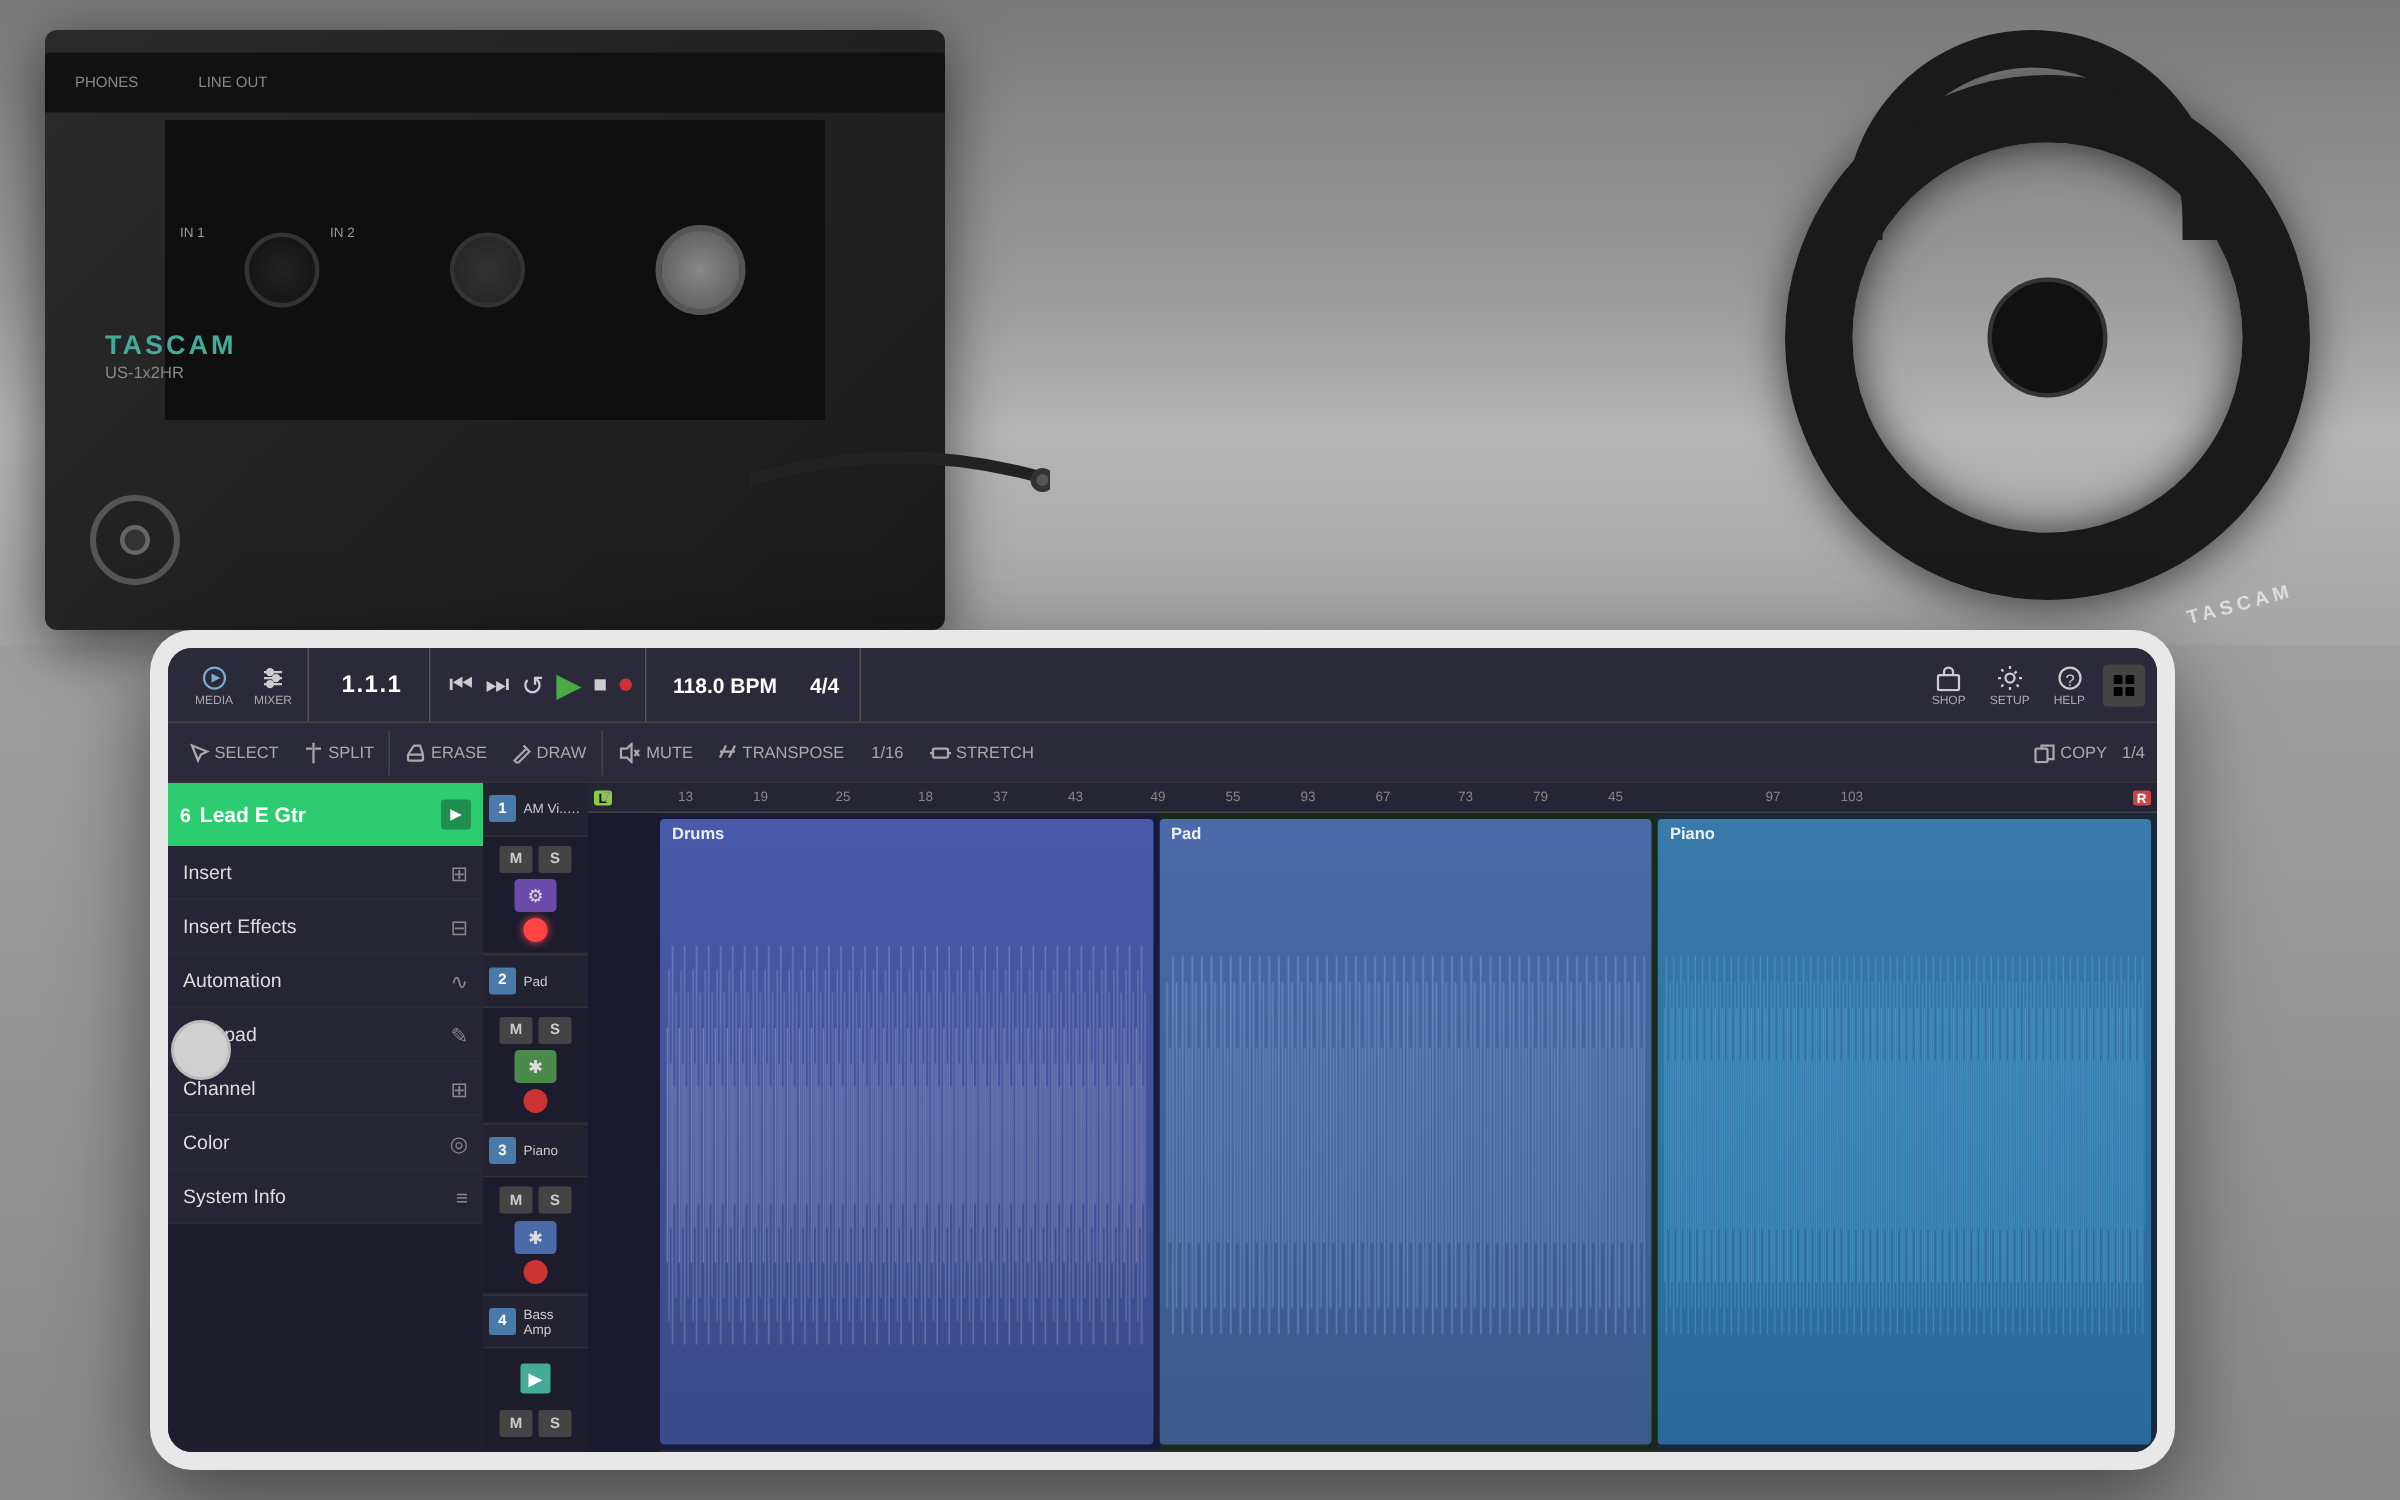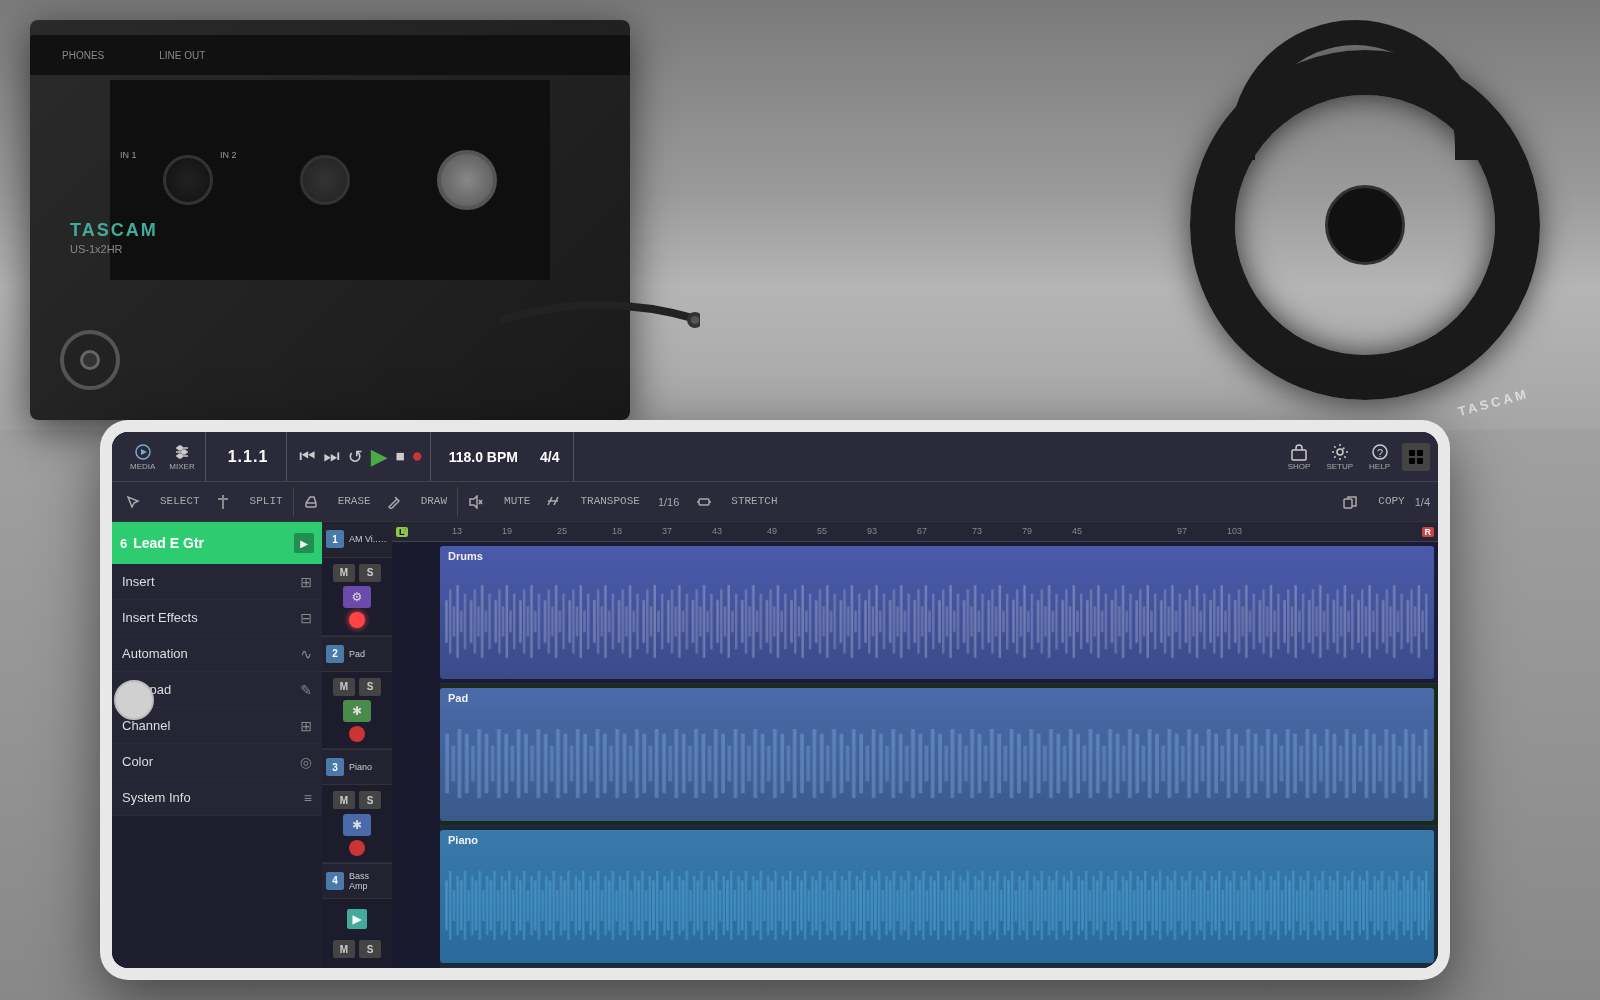--- a/index.html
+++ b/index.html
@@ -133,22 +133,22 @@
       border-bottom: 1px solid #333;
       flex-shrink: 0;
     }
 
     .toolbar2-btn {
       color: #aaa;
       font-size: 11px;
       cursor: pointer;
       padding: 2px 6px;
       display: flex;
-      gap: 20px;
-      font-family: Liberation Mono, monospace;
+      align-items: center;
+      gap: 3px;
     }
 
     
     .main-content {
       display: flex;
       flex: 1;
       overflow: hidden;
     }
 
     
@@ -271,21 +271,21 @@
       overflow: hidden;
       border-bottom: 1px solid #444;
       position: relative;
     }
 
     
     .tracks-container {
       flex: 1;
       overflow: hidden;
       display: flex;
-      flex-direction: column;
+      flex-direction: row;
       padding-left: 48px;
     }
 
     .track-lane {
       flex: 1;
       border-bottom: 1px solid #2a2a3a;
       position: relative;
       overflow: hidden;
     }
 
@@ -402,21 +402,21 @@
       background: linear-gradient(180deg, #a0a0a0 0%, #888888 100%);
     }
   </style>
 </head>
 <body>
 
 <div class="bg-desk"></div>
 <div class="bg-desk-lower"></div>
 
 <div class="tascam-device">
-  <div style="position:absolute;top:15px;left:0;right:0;height:40px;background:#111;border-radius:3px 3px 0 0;display:flex;align-items:center;padding:0 32px;gap:15px;">
+  <div style="position:absolute;top:15px;left:0;right:0;height:40px;background:#111;border-radius:3px 3px 0 0;display:flex;align-items:center;padding:0 20px;">
     <span style="color:#888;font-size:10px;">PHONES</span>
     <span style="color:#888;font-size:10px;margin-left:40px;">LINE OUT</span>
   </div>
   <div style="position:absolute;top:60px;left:80px;right:80px;height:200px;background:#0f0f0f;display:flex;align-items:center;justify-content:space-around;padding:10px;">
     <div style="width:50px;height:50px;border:3px solid #333;border-radius:50%;background:radial-gradient(circle,#222,#111);"></div>
     <div style="width:50px;height:50px;border:3px solid #333;border-radius:50%;background:radial-gradient(circle,#333,#222);"></div>
     <div style="width:60px;height:60px;border:4px solid #555;border-radius:50%;background:radial-gradient(circle,#888,#555);"></div>
   </div>
   <div style="position:absolute;top:200px;left:40px;">
     <div style="color:#4a9;font-size:18px;font-weight:900;letter-spacing:2px;">TASCAM</div>

